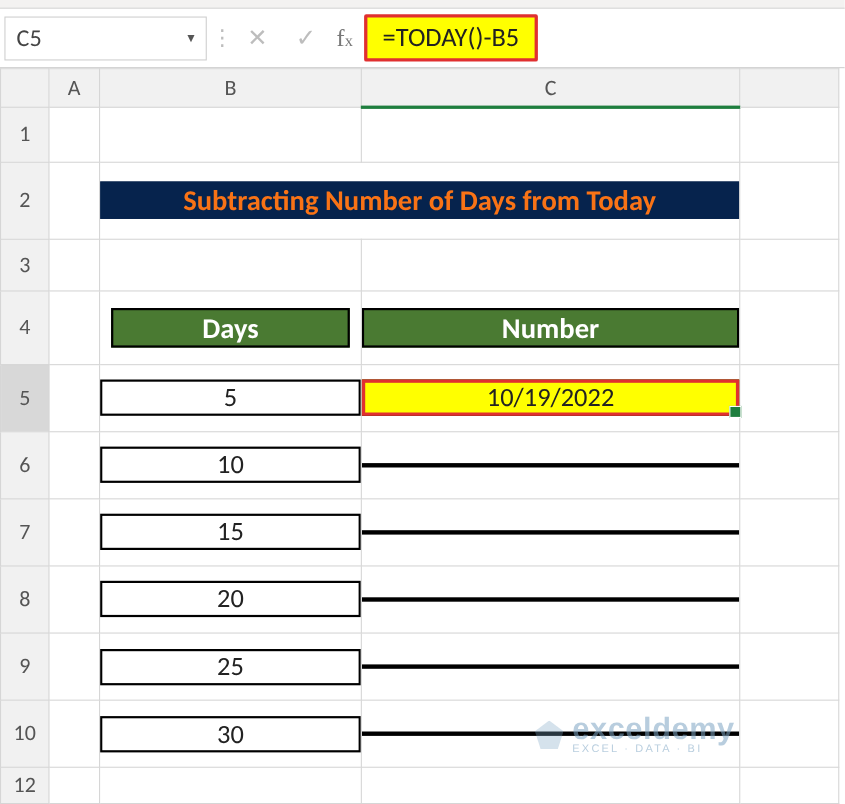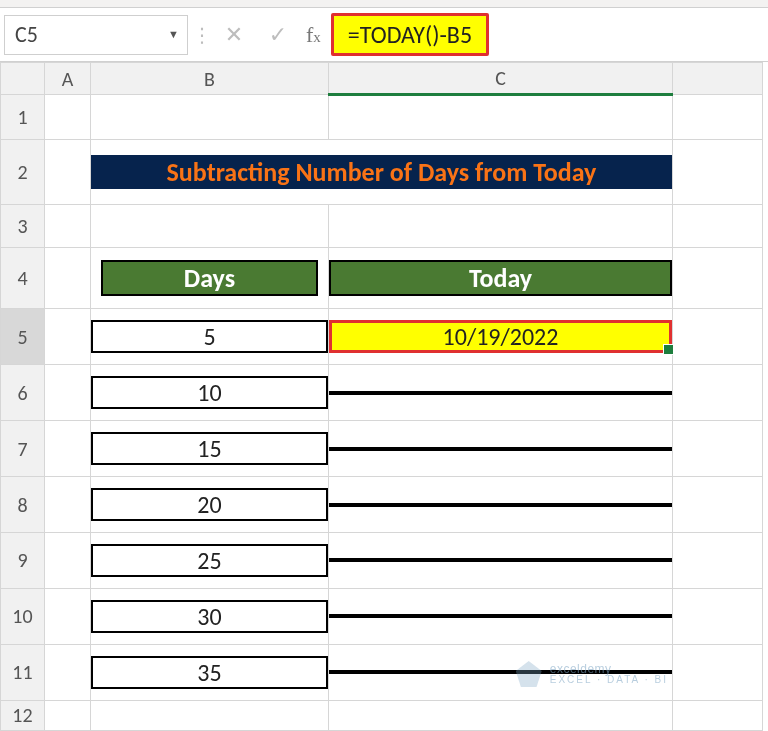--- a/index.html
+++ b/index.html
@@ -181,21 +181,21 @@
     position: relative;
   }
   .wm-icon::before{
     content:"";
     position:absolute; inset:0;
     background:#7fa6c4;
     clip-path: polygon(50% 0,100% 38%,80% 100%,20% 100%,0 38%);
     opacity:.6;
   }
   .wm-text { line-height:1; }
-  .wm-text .t1 { font-size:12px; font-weight:400; letter-spacing:.5px; }
+  .wm-text .t1 { font-size:28px; font-weight:700; letter-spacing:.5px; }
   .wm-text .t2 { font-size:10px; letter-spacing:2px; }
 </style>
 </head>
 <body>
 
 <div class="titlebar"></div>
 
 <div class="formula-bar">
   <div class="name-box-wrap">
     <span>C5</span>
@@ -251,21 +251,21 @@
   <tr class="rstd">
     <th class="rowh"><span>4</span></th>
     <td></td>
     <td style="padding:10px;">
             <div class="tbl-header">
               <span>Days</span>
             </div>
           </td>
     <td style="padding:0;">
             <div class="tbl-header">
-              <span>Today</span>
+              <span>Number</span>
             </div>
           </td>
     <td></td>
   </tr>
 
   <tr class="rstd">
     <th class="rowh sel"><span>5</span></th>
     <td></td>
     <td style="padding:0;">
             <div class="tbl-cell">
@@ -343,33 +343,20 @@
             <div class="tbl-cell">
               <span>30</span>
             </div>
           </td>
     <td style="padding:0;">
             <div class="tbl-cell"></div>
           </td>
     <td></td>
   </tr>
 
-  <tr class="rstd">
-    <th class="rowh"><span>11</span></th>
-    <td></td>
-    <td style="padding:0;">
-            <div class="tbl-cell">
-              <span>35</span>
-            </div>
-          </td>
-    <td style="padding:0;">
-            <div class="tbl-cell"></div>
-          </td>
-    <td></td>
-  </tr>
 
   <tr class="r12">
     <th class="rowh"><span>12</span></th>
     <td></td>
     <td></td>
     <td></td>
     <td></td>
   </tr>
 </tbody>
     </table>

